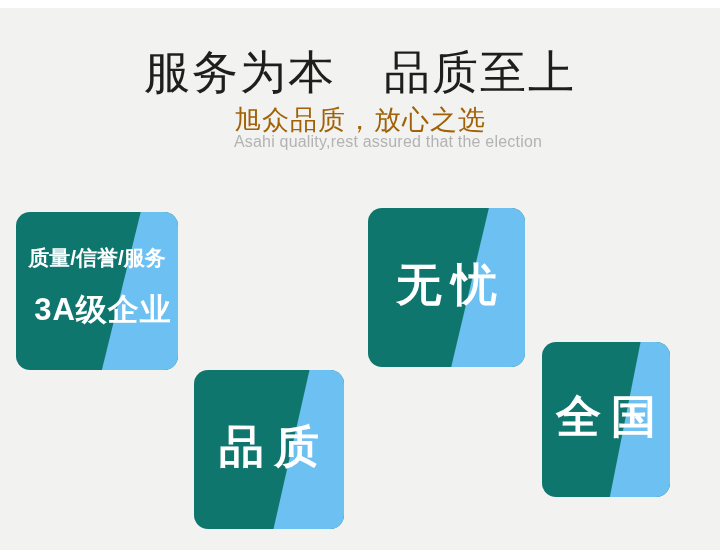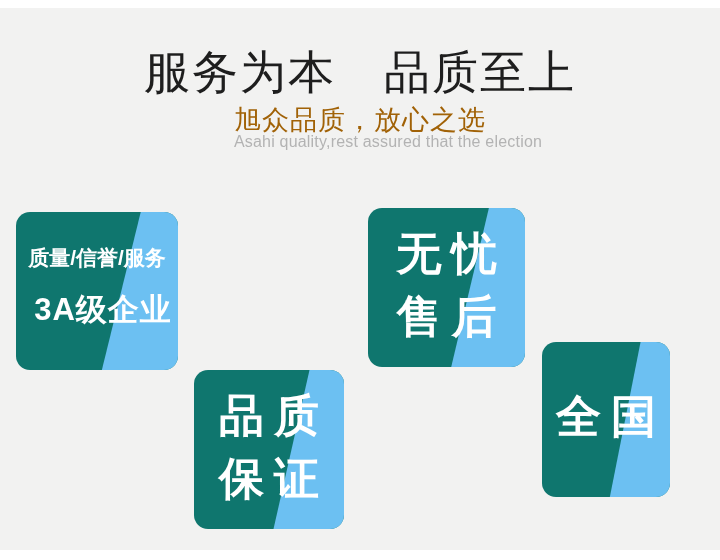--- a/index.html
+++ b/index.html
@@ -108,29 +108,27 @@
     <div class="badge-text">
       <div class="b1-line1">质量/信誉/服务</div>
       <div class="b1-line2">3A级企业</div>
     </div>
   </div>
 
   <div class="badge badge-2">
     <div class="badge-highlight"></div>
     <div class="badge-text">
       <div class="big-line">品质</div>
-      <div class="big-line">保证</div>
     </div>
   </div>
 
   <div class="badge badge-3">
     <div class="badge-highlight"></div>
     <div class="badge-text">
       <div class="big-line">无忧</div>
-      <div class="big-line">售后</div>
     </div>
   </div>
 
   <div class="badge badge-4">
     <div class="badge-highlight"></div>
     <div class="badge-text">
       <div class="big-line">全国</div>
     </div>
   </div>
 

